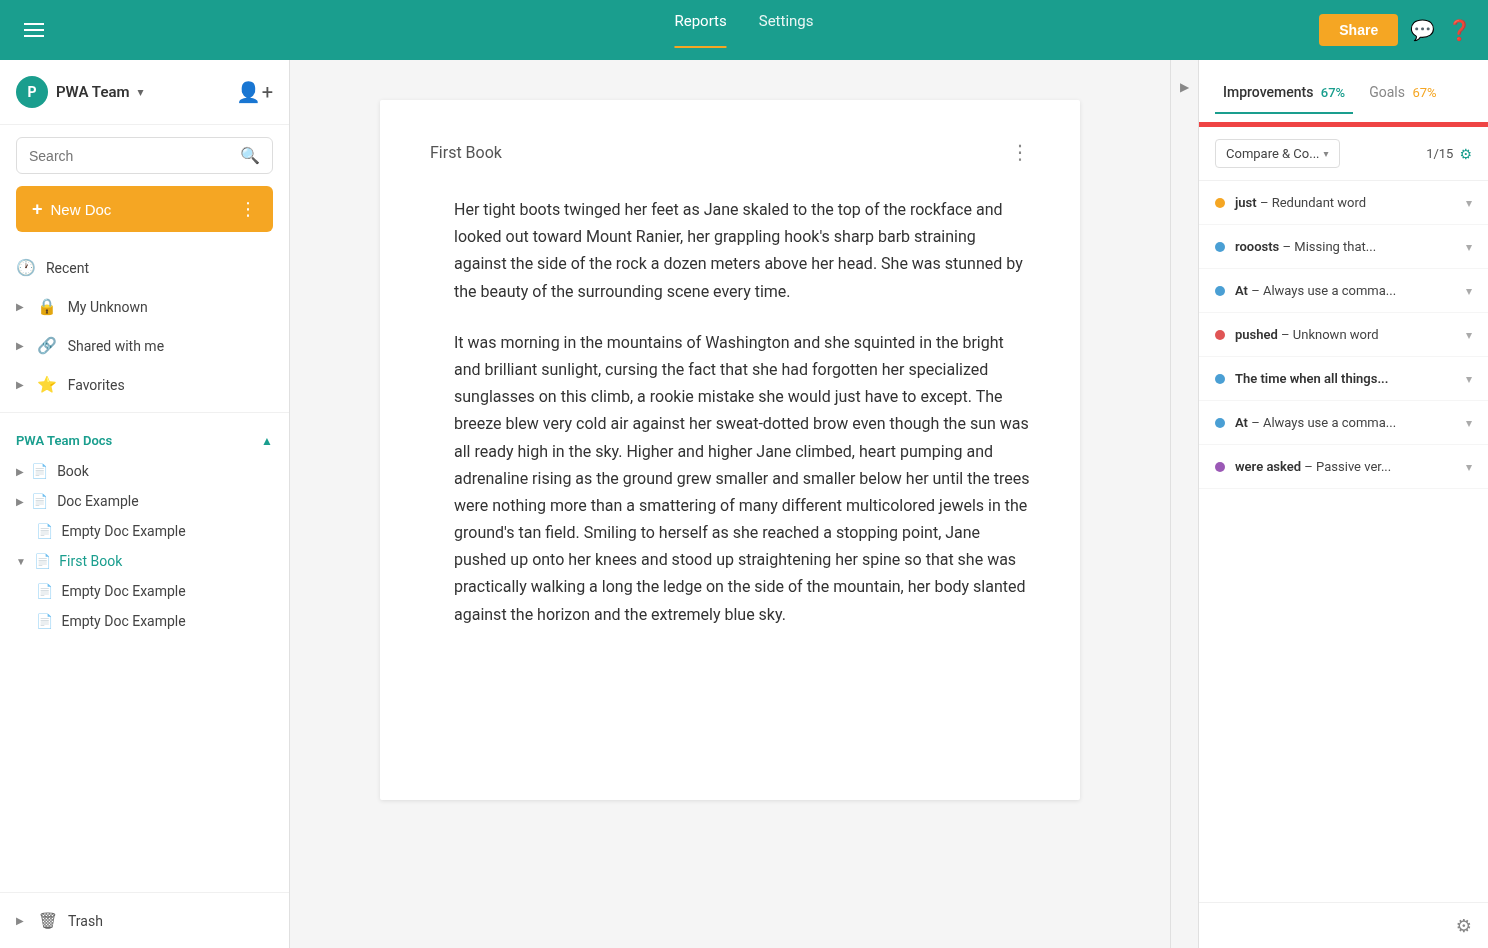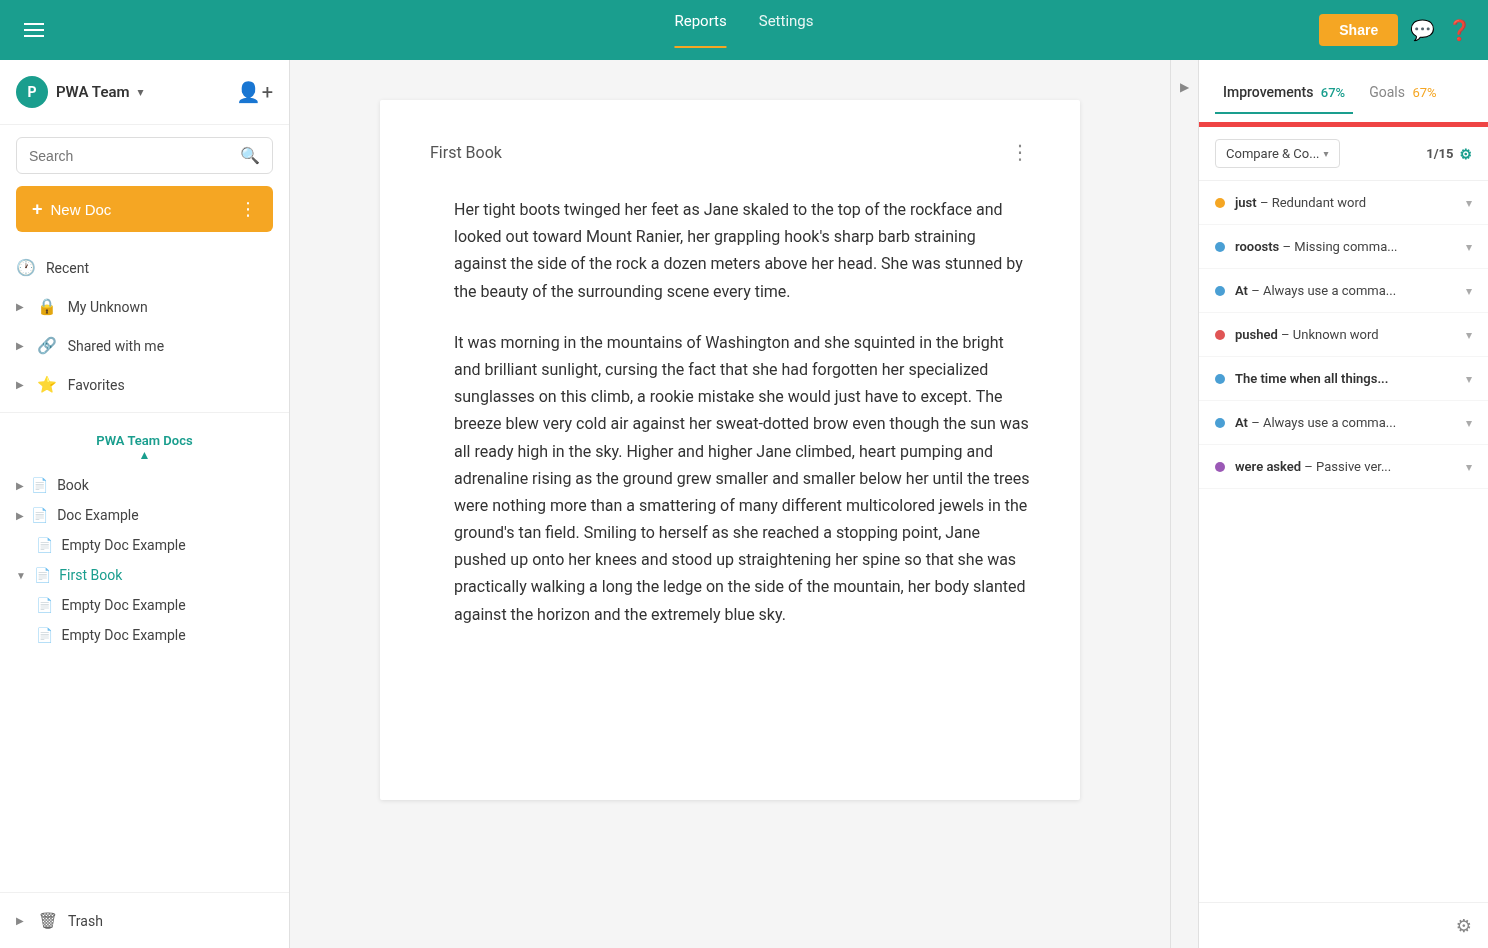--- a/index.html
+++ b/index.html
@@ -87,21 +87,21 @@
     .sidebar-nav-item {
       display: flex; align-items: center; gap: 10px;
       padding: 10px 16px; cursor: pointer; font-size: 14px; color: #444;
     }
     .nav-icon { font-size: 16px; color: #666; }
     .sidebar-nav-arrow { font-size: 10px; color: #888; margin-right: 4px; }
 
     .sidebar-section { flex: 1; overflow-y: auto; padding: 12px 0; }
     .section-header {
       display: flex; align-items: center; justify-content: space-between;
-      padding: 8px 16px; cursor: pointer; flex-direction: column;
+      padding: 8px 16px; cursor: pointer;
     }
     .section-title { font-size: 13px; font-weight: 600; color: #1a9e8e; }
     .section-arrow { font-size: 12px; color: #1a9e8e; }
 
     .tree-item {
       display: flex; align-items: center; gap: 8px;
       padding: 7px 16px; cursor: pointer; font-size: 14px; color: #444;
     }
     .tree-item.active { color: #1a9e8e; }
     .tree-arrow { font-size: 10px; color: #888; }
@@ -168,21 +168,21 @@
     .panel-toolbar {
       display: flex; align-items: center; justify-content: space-between;
       padding: 12px 16px; border-bottom: 1px solid #f0f0f0; gap: 24px;
     }
     .compare-dropdown {
       display: flex; align-items: center; gap: 4px;
       border: 1px solid #ddd; border-radius: 4px;
       padding: 6px 10px; cursor: pointer; font-size: 13px; color: #444;
     }
     .dropdown-arrow { font-size: 10px; color: #888; }
-    .panel-count { font-size: 13px; color: #555; display: flex; align-items: center; gap: 6px; font-weight: bold; }
+    .panel-count { font-size: 13px; color: #555; display: flex; align-items: center; gap: 6px; }
     .filter-icon { font-size: 14px; color: #1a9e8e; cursor: pointer; }
 
     .suggestions-list { flex: 1; overflow-y: auto; }
     .suggestion-item {
       display: flex; align-items: center; justify-content: space-between;
       padding: 14px 16px; border-bottom: 1px solid #f5f5f5; cursor: pointer;
     }
     .suggestion-left { display: flex; align-items: center; gap: 10px; flex: 1; }
     .suggestion-dot { width: 10px; height: 10px; border-radius: 50%; flex-shrink: 0; }
     .dot-orange { background: #f5a623; }
@@ -386,21 +386,21 @@
         </div>
         <span class="suggestion-arrow">▾</span>
       </div>
 
       <div class="suggestion-item">
         <div class="suggestion-left">
           <div class="suggestion-dot dot-blue"></div>
           <span class="suggestion-text">
             <strong>rooosts</strong>
             <span> – </span>
-            <span>Missing comma...</span>
+            <span>Missing that...</span>
           </span>
         </div>
         <span class="suggestion-arrow">▾</span>
       </div>
 
       <div class="suggestion-item">
         <div class="suggestion-left">
           <div class="suggestion-dot dot-blue"></div>
           <span class="suggestion-text">
             <strong>At</strong>

